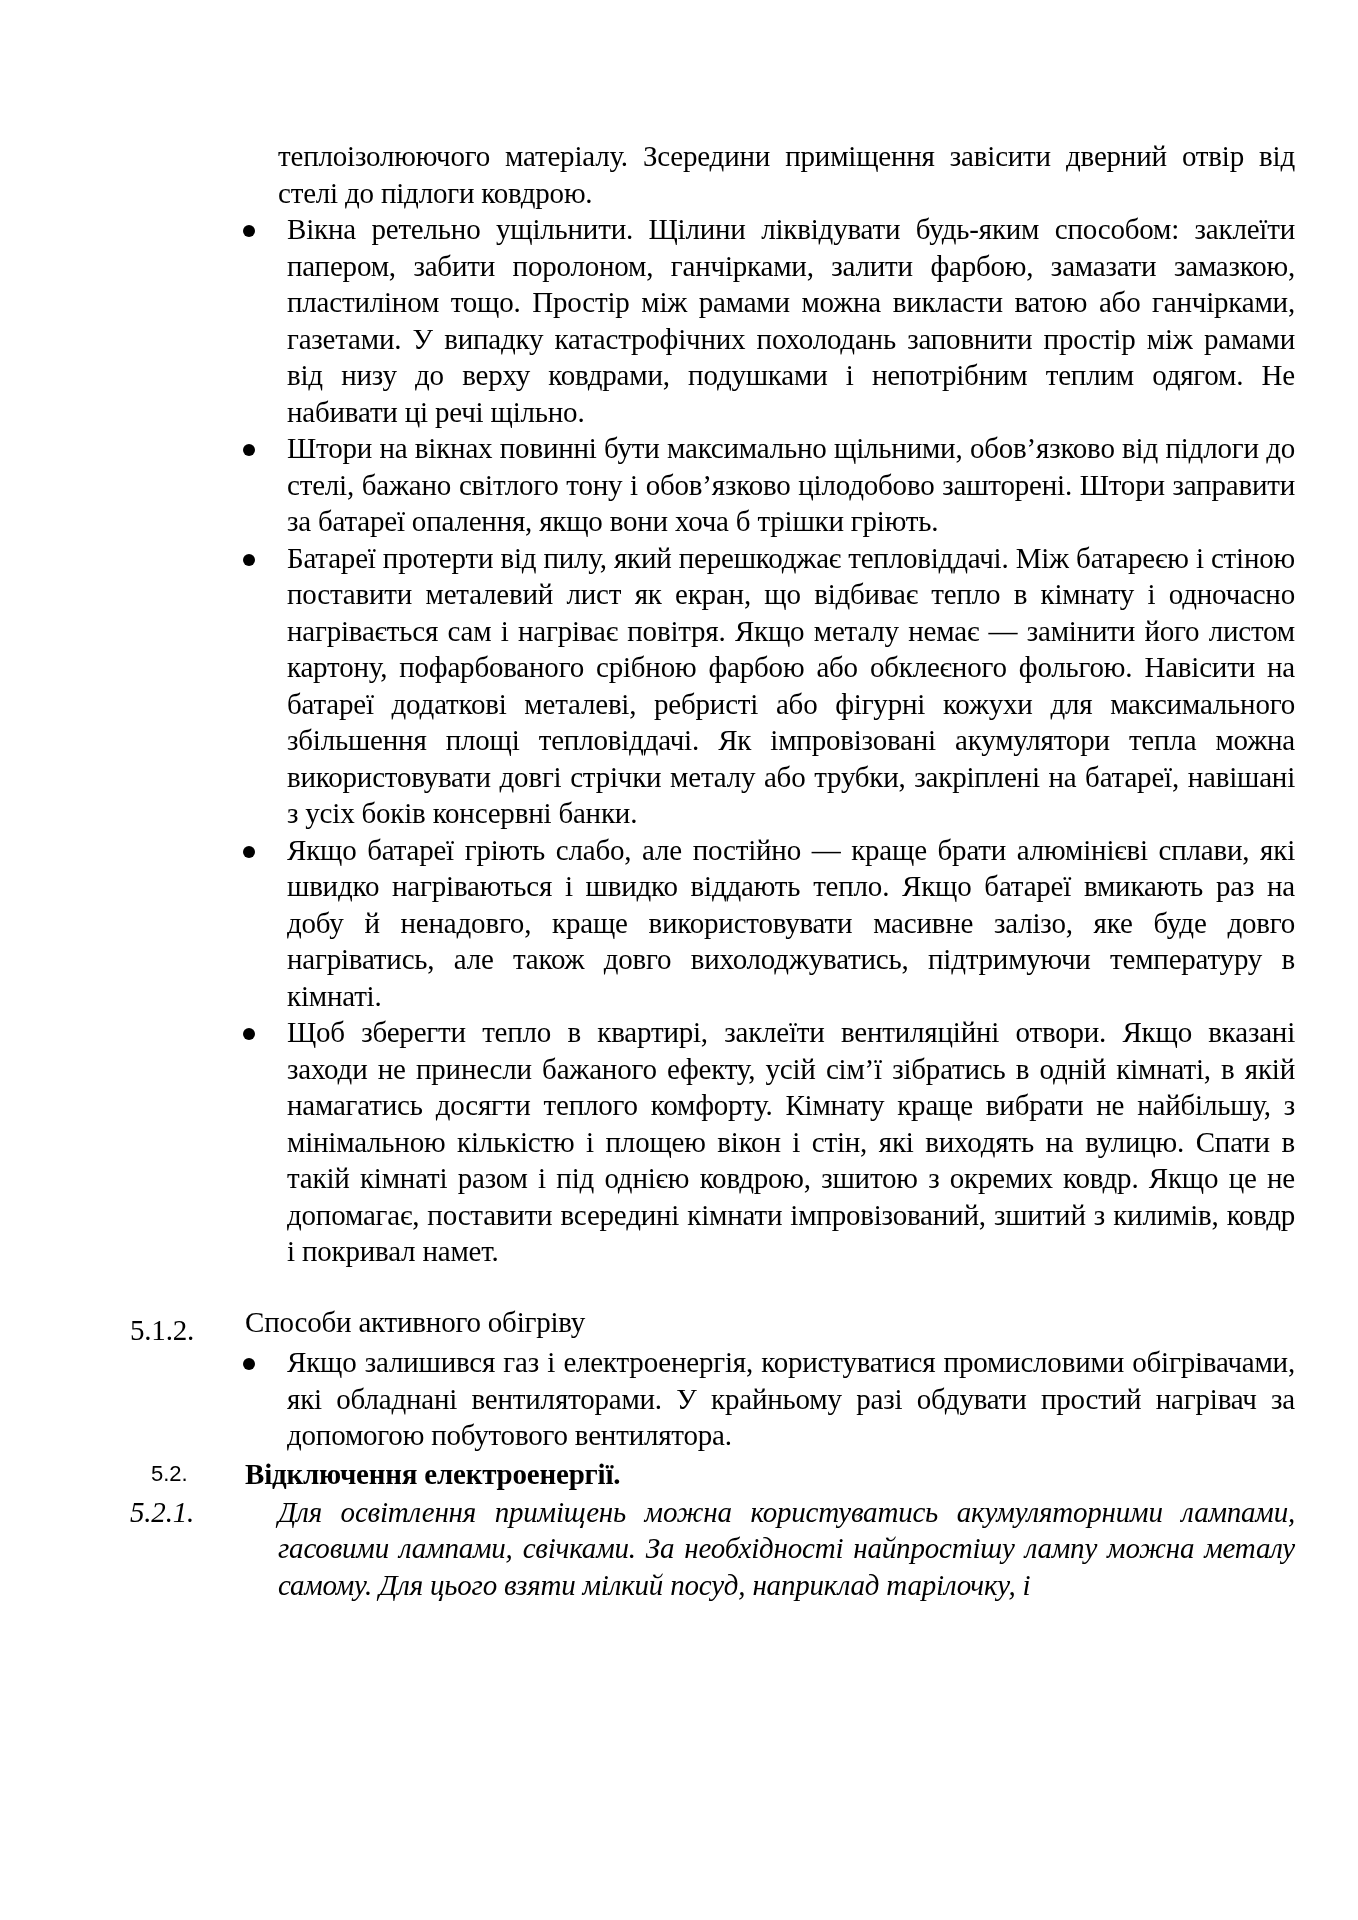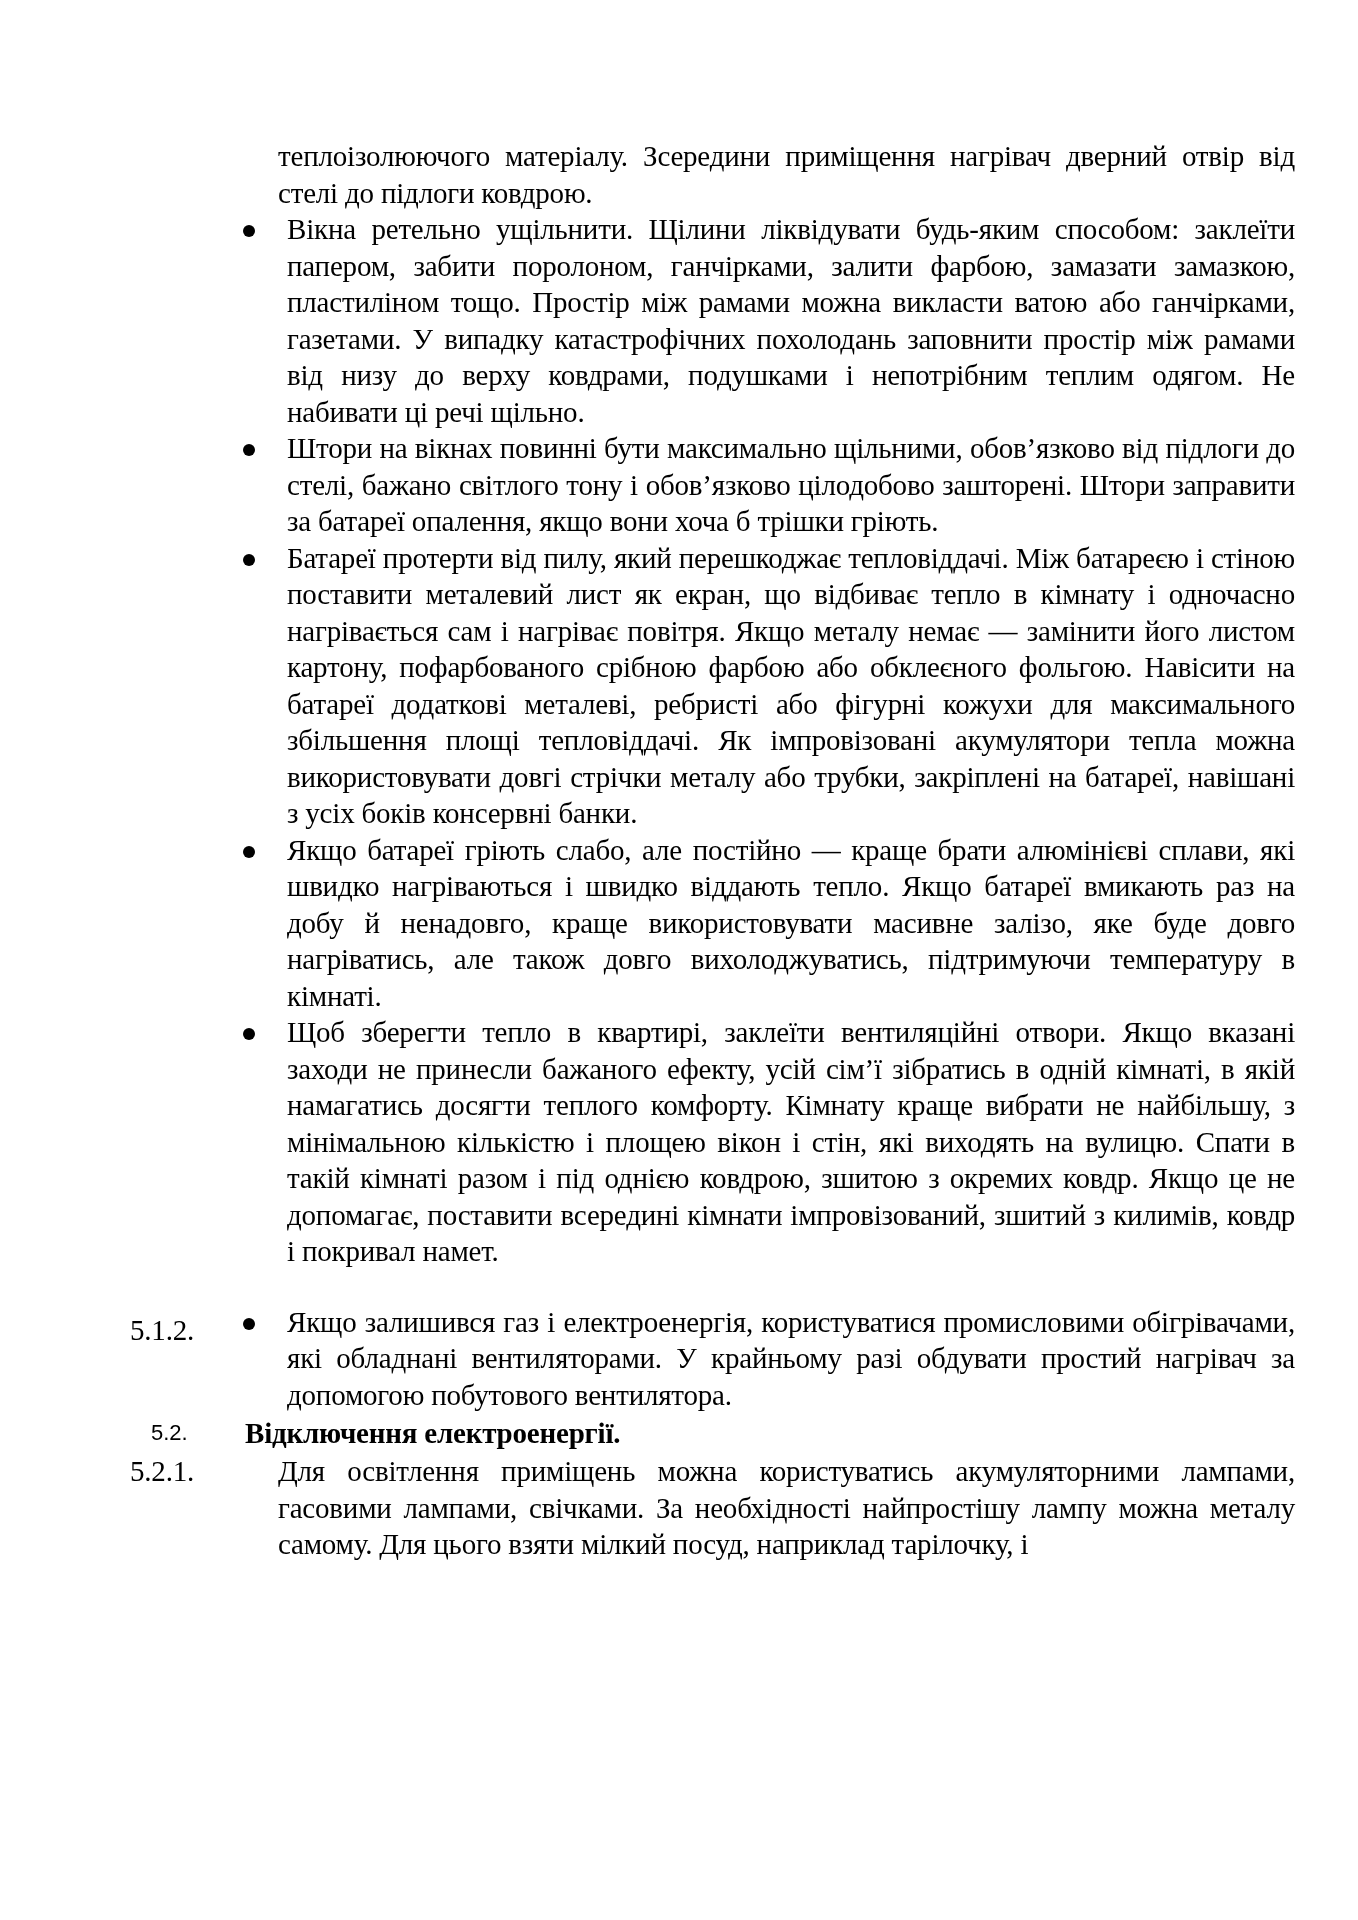--- a/index.html
+++ b/index.html
@@ -43,35 +43,35 @@
   .heading-52 .num-sans {
     position: absolute;
     left: -94px;
     top: 0;
     font-family: "Liberation Sans", sans-serif;
     font-size: 22px;
     letter-spacing: 0;
   }
   .heading-52 .title-bold { font-weight: bold; }
   .bullet-after-heading { margin-top: 4px; }
-  .numpara { position: relative; }
+  .numpara { position: relative; font-style: italic; }
   .numpara .num {
     position: absolute;
     left: -148px;
     top: 0;
   }
 </style>
 </head>
 <body>
 
 <div class="page">
   <div class="content">
 
     <div class="para">
-      <span>теплоізолюючого матеріалу. Зсередини приміщення нагрівач дверний отвір від стелі до підлоги ковдрою.</span>
+      <span>теплоізолюючого матеріалу. Зсередини приміщення завісити дверний отвір від стелі до підлоги ковдрою.</span>
     </div>
 
     <div class="bullet">
       <span class="dot"></span>
       <span>Вікна ретельно ущільнити. Щілини ліквідувати будь-яким способом: заклеїти папером, забити поролоном, ганчірками, залити фарбою, замазати замазкою, пластиліном тощо. Простір між рамами можна викласти ватою або ганчірками, газетами. У випадку катастрофічних похолодань заповнити простір між рамами від низу до верху ковдрами, подушками і непотрібним теплим одягом. Не набивати ці речі щільно.</span>
     </div>
 
     <div class="bullet">
       <span class="dot"></span>
       <span>Штори на вікнах повинні бути максимально щільними, обов’язково від підлоги до стелі, бажано світлого тону і обов’язково цілодобово зашторені. Штори заправити за батареї опалення, якщо вони хоча б трішки гріють.</span>
@@ -87,20 +87,21 @@
       <span>Якщо батареї гріють слабо, але постійно — краще брати алюмінієві сплави, які швидко нагріваються і швидко віддають тепло. Якщо батареї вмикають раз на добу й ненадовго, краще використовувати масивне залізо, яке буде довго нагріватись, але також довго вихолоджуватись, підтримуючи температуру в кімнаті.</span>
     </div>
 
     <div class="bullet">
       <span class="dot"></span>
       <span>Щоб зберегти тепло в квартирі, заклеїти вентиляційні отвори. Якщо вказані заходи не принесли бажаного ефекту, усій сім’ї зібратись в одній кімнаті, в якій намагатись досягти теплого комфорту. Кімнату краще вибрати не найбільшу, з мінімальною кількістю і площею вікон і стін, які виходять на вулицю. Спати в такій кімнаті разом і під однією ковдрою, зшитою з окремих ковдр. Якщо це не допомагає, поставити всередині кімнати імпровізований, зшитий з килимів, ковдр і покривал намет.</span>
     </div>
 
     <div class="heading heading-512">
       <span class="num-serif">5.1.2.</span>
+      <span class="title">Способи активного обігріву</span>
     </div>
 
     <div class="bullet bullet-after-heading">
       <span class="dot"></span>
       <span>Якщо залишився газ і електроенергія, користуватися промисловими обігрівачами, які обладнані вентиляторами. У крайньому разі обдувати простий нагрівач за допомогою побутового вентилятора.</span>
     </div>
 
 
     <div class="heading heading-52">
       <span class="num-sans">5.2.</span>

